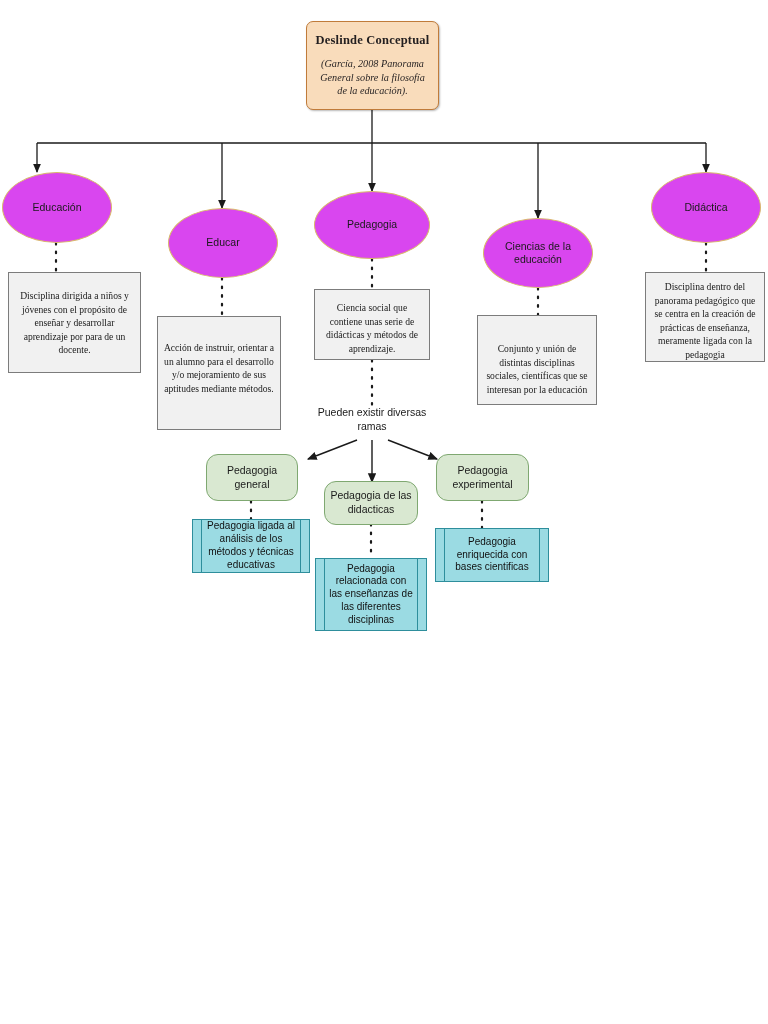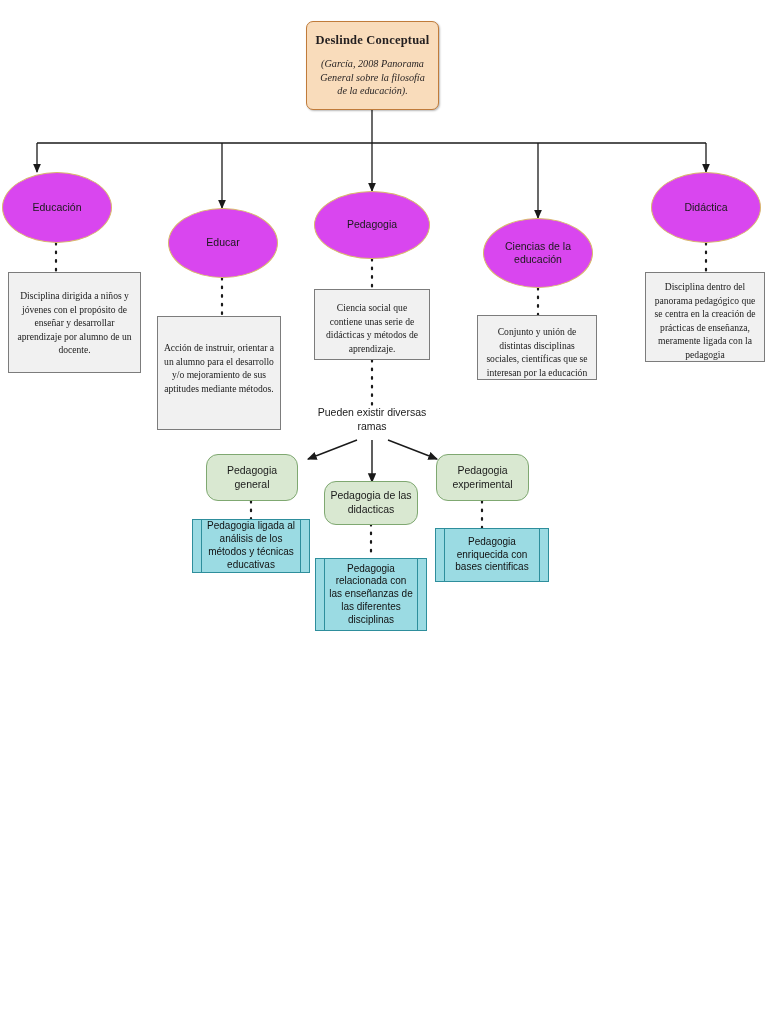--- a/index.html
+++ b/index.html
@@ -158,32 +158,32 @@
 
   <div class="node ellipse" style="left:483px;top:218px;width:110px;height:70px;">
     <span>Ciencias de la educación</span>
   </div>
 
   <div class="node ellipse" style="left:651px;top:172px;width:110px;height:71px;">
     <span>Didáctica</span>
   </div>
 
   <div class="node descbox" style="left:8px;top:272px;width:133px;height:101px;padding-top:16px;">
-    <span>Disciplina dirigida a niños y jóvenes con el propósito de enseñar y desarrollar aprendizaje por alumno de un docente.</span>
+    <span>Disciplina dirigida a niños y jóvenes con el propósito de enseñar y desarrollar aprendizaje por para de un docente.</span>
   </div>
 
   <div class="node descbox" style="left:157px;top:316px;width:124px;height:114px;padding-top:24px;">
     <span>Acción de instruir, orientar  a un alumno para el desarrollo y/o mejoramiento  de sus aptitudes  mediante métodos.</span>
   </div>
 
   <div class="node descbox" style="left:314px;top:289px;width:116px;height:71px;padding-top:11px;">
     <span>Ciencia social que contiene unas serie de didácticas y métodos de aprendizaje.</span>
   </div>
 
-  <div class="node descbox" style="left:477px;top:315px;width:120px;height:65px;padding-top:9px;">
+  <div class="node descbox" style="left:477px;top:315px;width:120px;height:90px;padding-top:26px;">
     <span>Conjunto y unión de distintas disciplinas sociales, científicas que se interesan por la educación</span>
   </div>
 
   <div class="node descbox" style="left:645px;top:272px;width:120px;height:90px;padding-top:7px;">
     <span>Disciplina dentro del panorama pedagógico que se centra en la creación de prácticas de enseñanza, meramente ligada con la pedagogia</span>
   </div>
 
   <div class="freelabel" style="left:307px;top:406px;width:130px;">
     <span>Pueden existir diversas ramas</span>
   </div>

